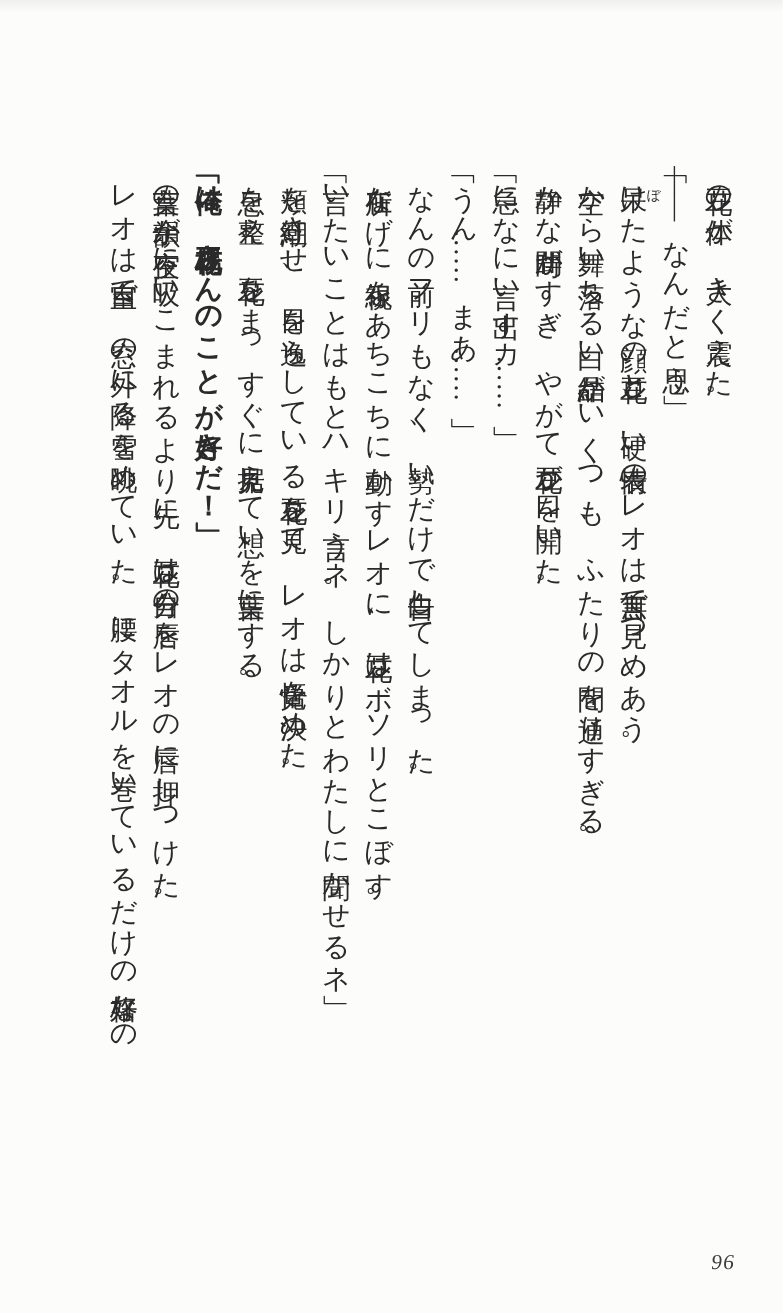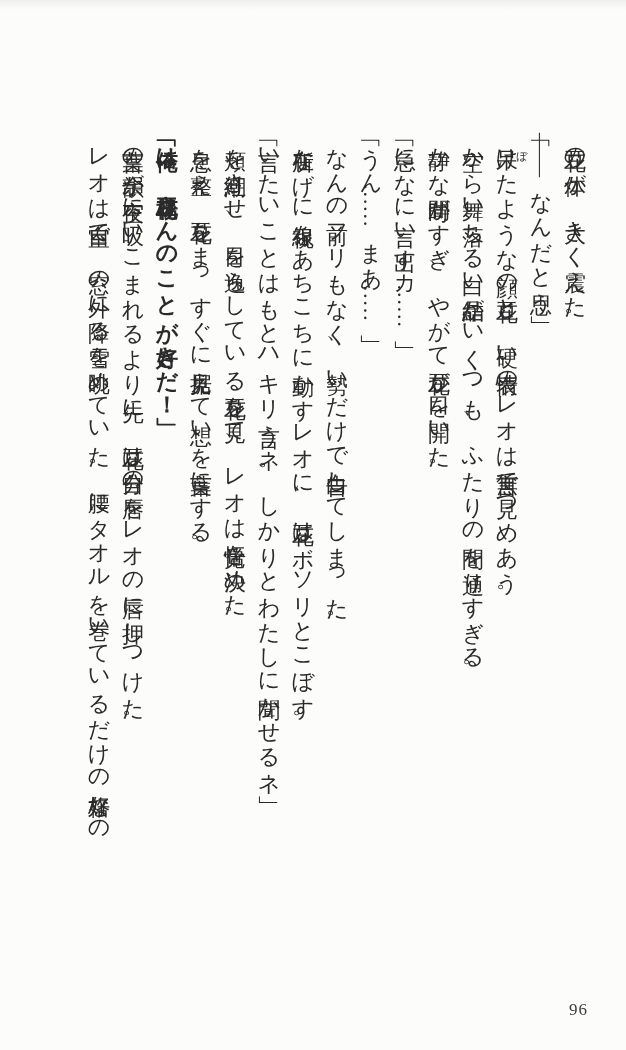--- a/index.html
+++ b/index.html
@@ -50,20 +50,21 @@
     font-size: 11px;
     color: #2a2a2a;
     writing-mode: vertical-rl;
     line-height: 11px;
   }
   .page-number {
     position: absolute;
     left: 569px;
     top: 1000px;
     font-size: 17px;
+    font-style: italic;
     color: #3c3c3c;
     letter-spacing: 1px;
   }
 </style>
 </head>
 <body>
 
 <div class="page-edge-shade"></div>
 
 <div class="text-block">

